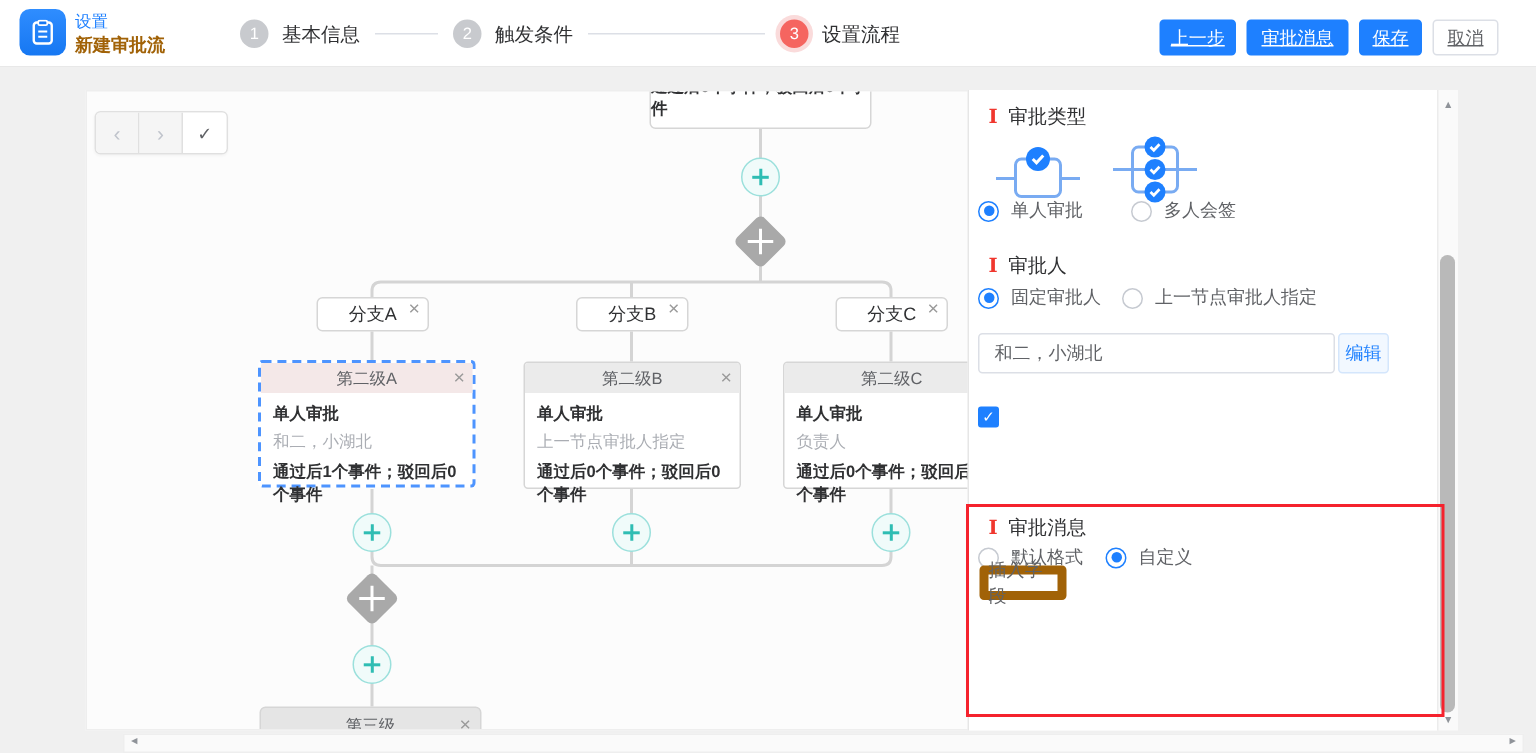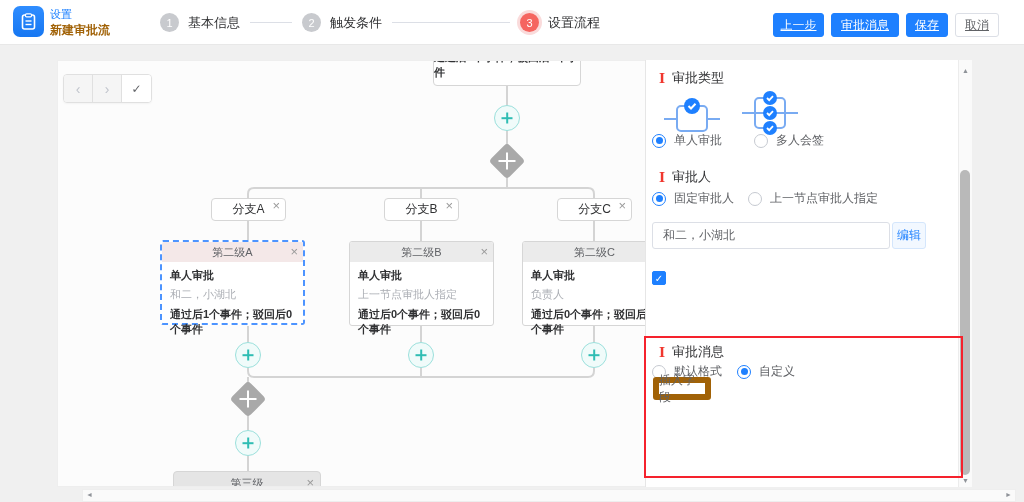--- a/index.html
+++ b/index.html
@@ -165,21 +165,21 @@
     </div>
     <div class="fnode branch" style="left:326px;top:137px;">
       <span>分支B</span>
       <span class="x">×</span>
     </div>
     <div class="fnode branch" style="left:499px;top:137px;">
       <span>分支C</span>
       <span class="x">×</span>
     </div>
 
-    <div class="fnode card sel" style="left:102px;top:179px;">
+    <div class="fnode card sel" style="left:114px;top:179px;">
       <div class="ch">
           <span>第二级A</span>
           <span class="x">×</span>
         </div>
       <div class="cb1">单人审批</div>
       <div class="cb2">和二，小湖北</div>
       <div class="cb3">通过后1个事件；驳回后0个事件</div>
     </div>
     <div class="fnode card" style="left:291px;top:180px;">
       <div class="ch">

